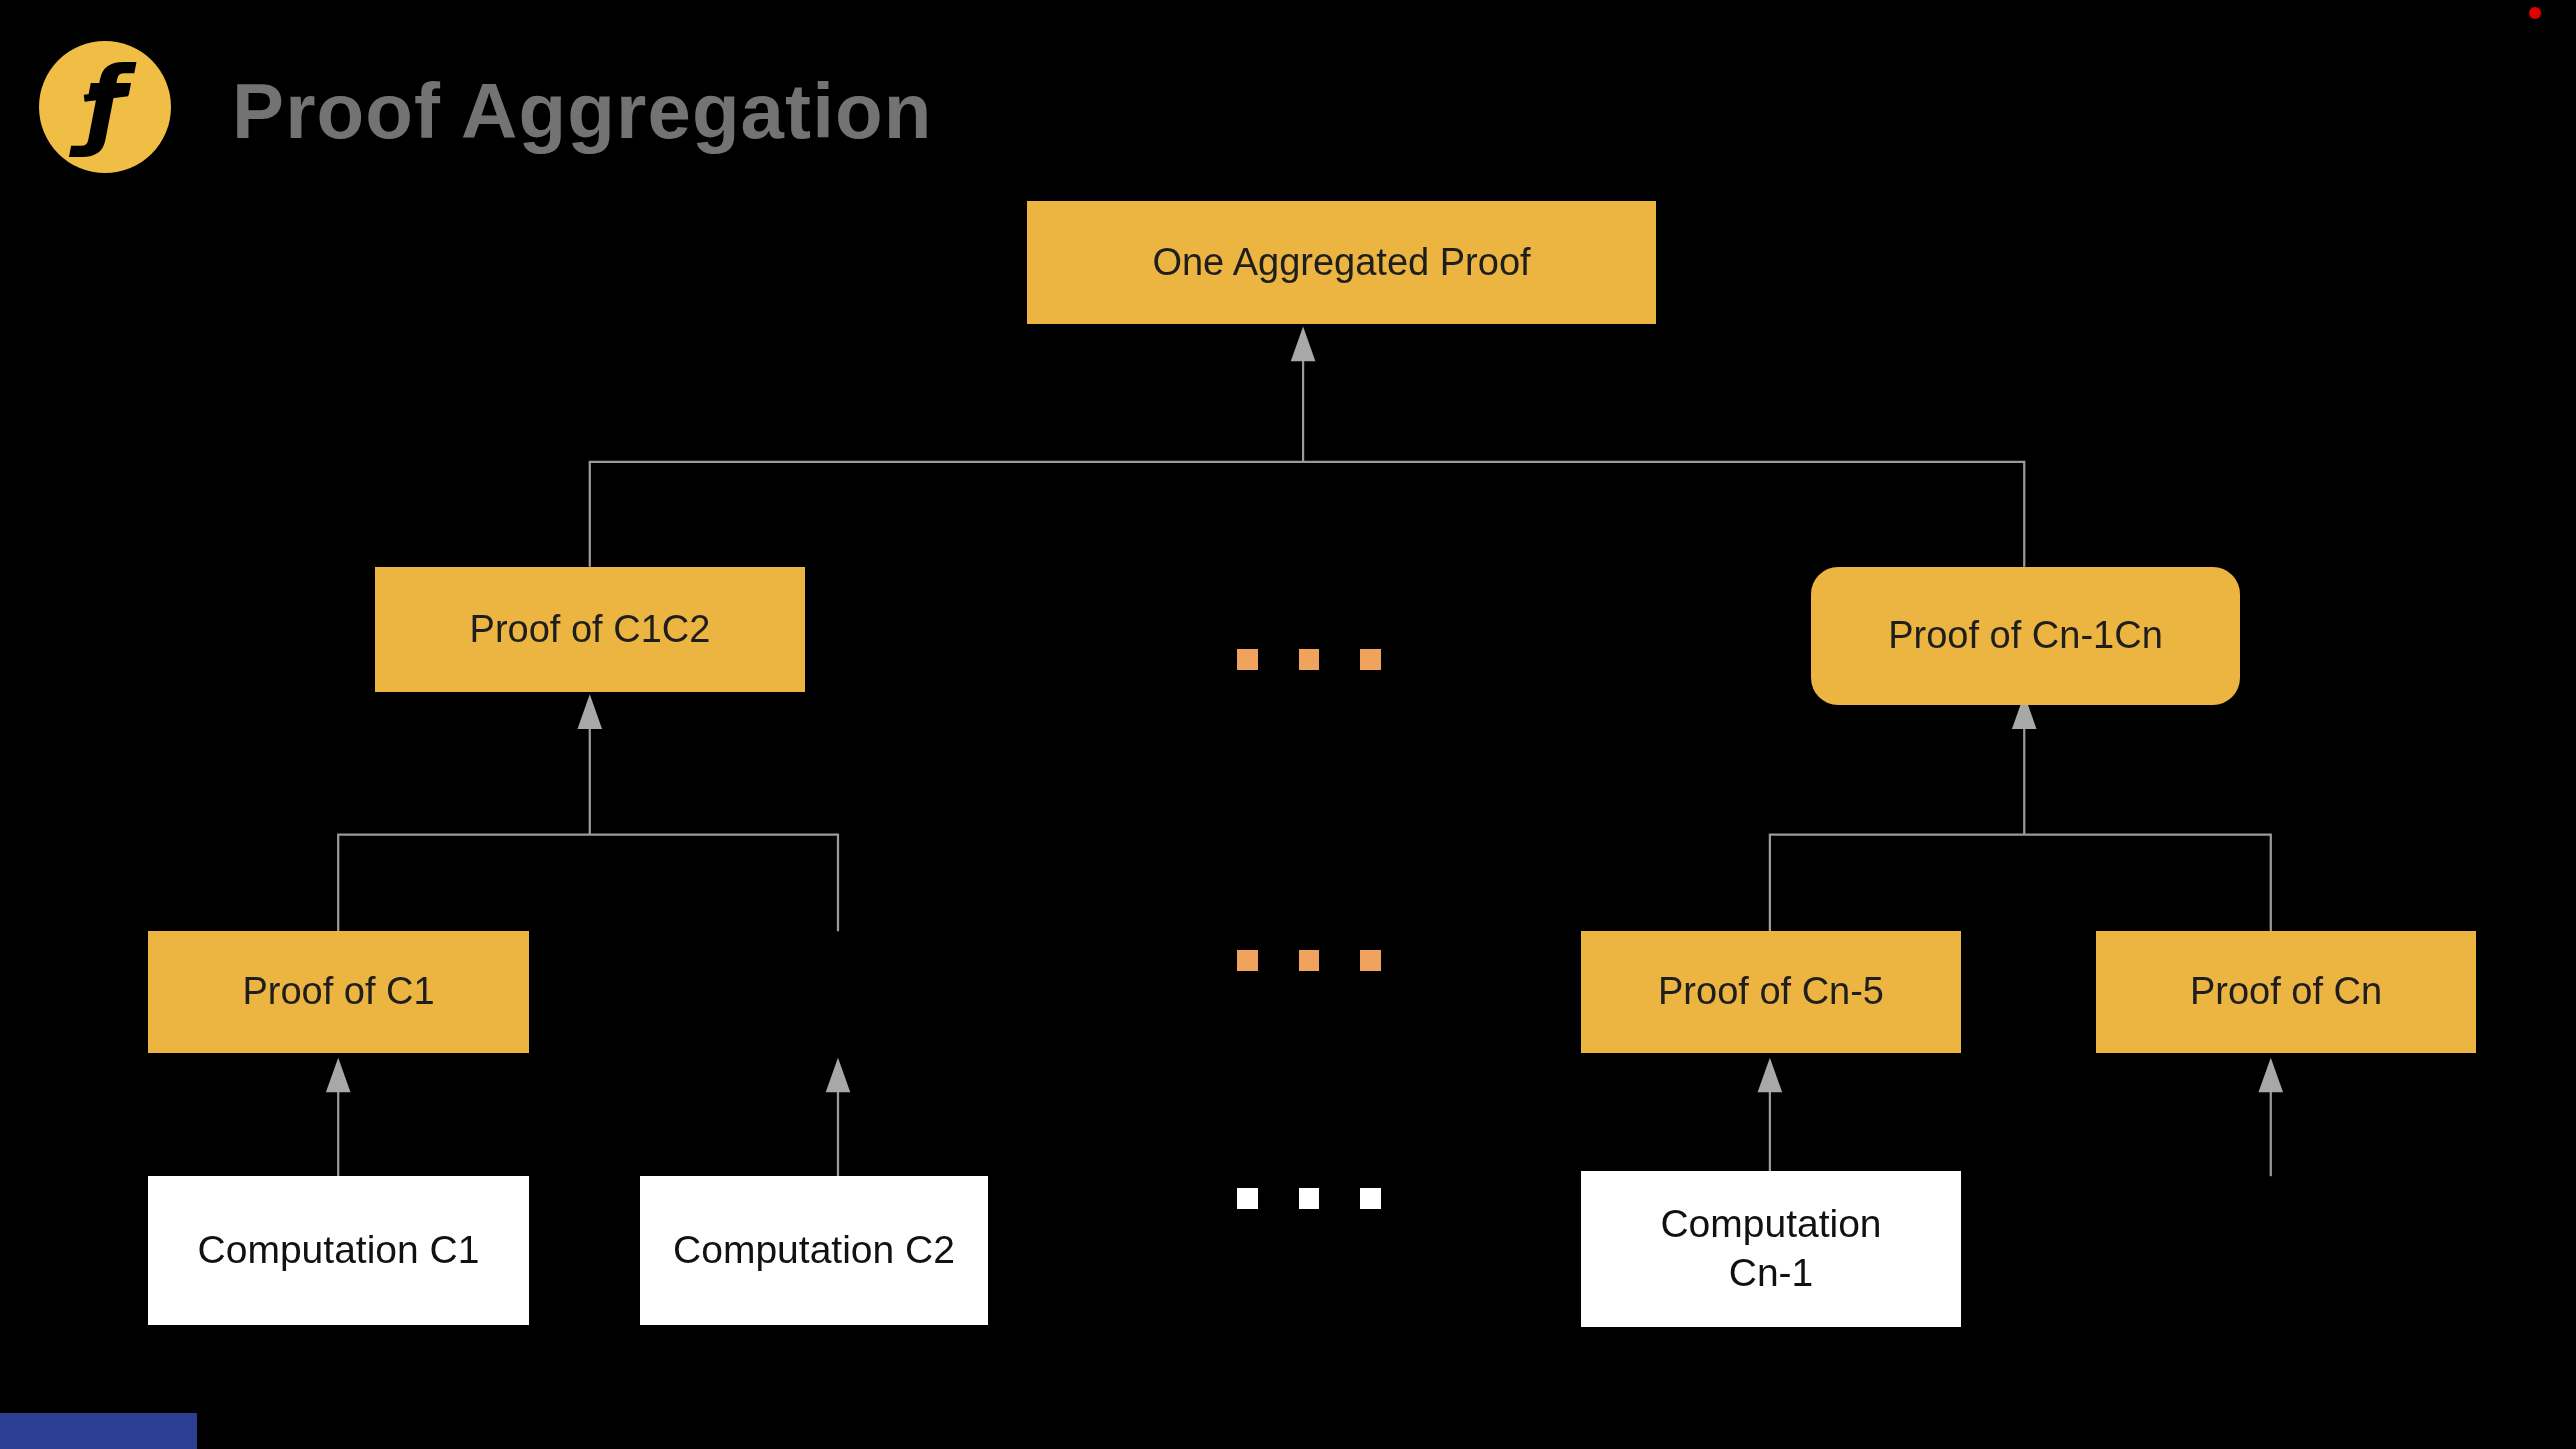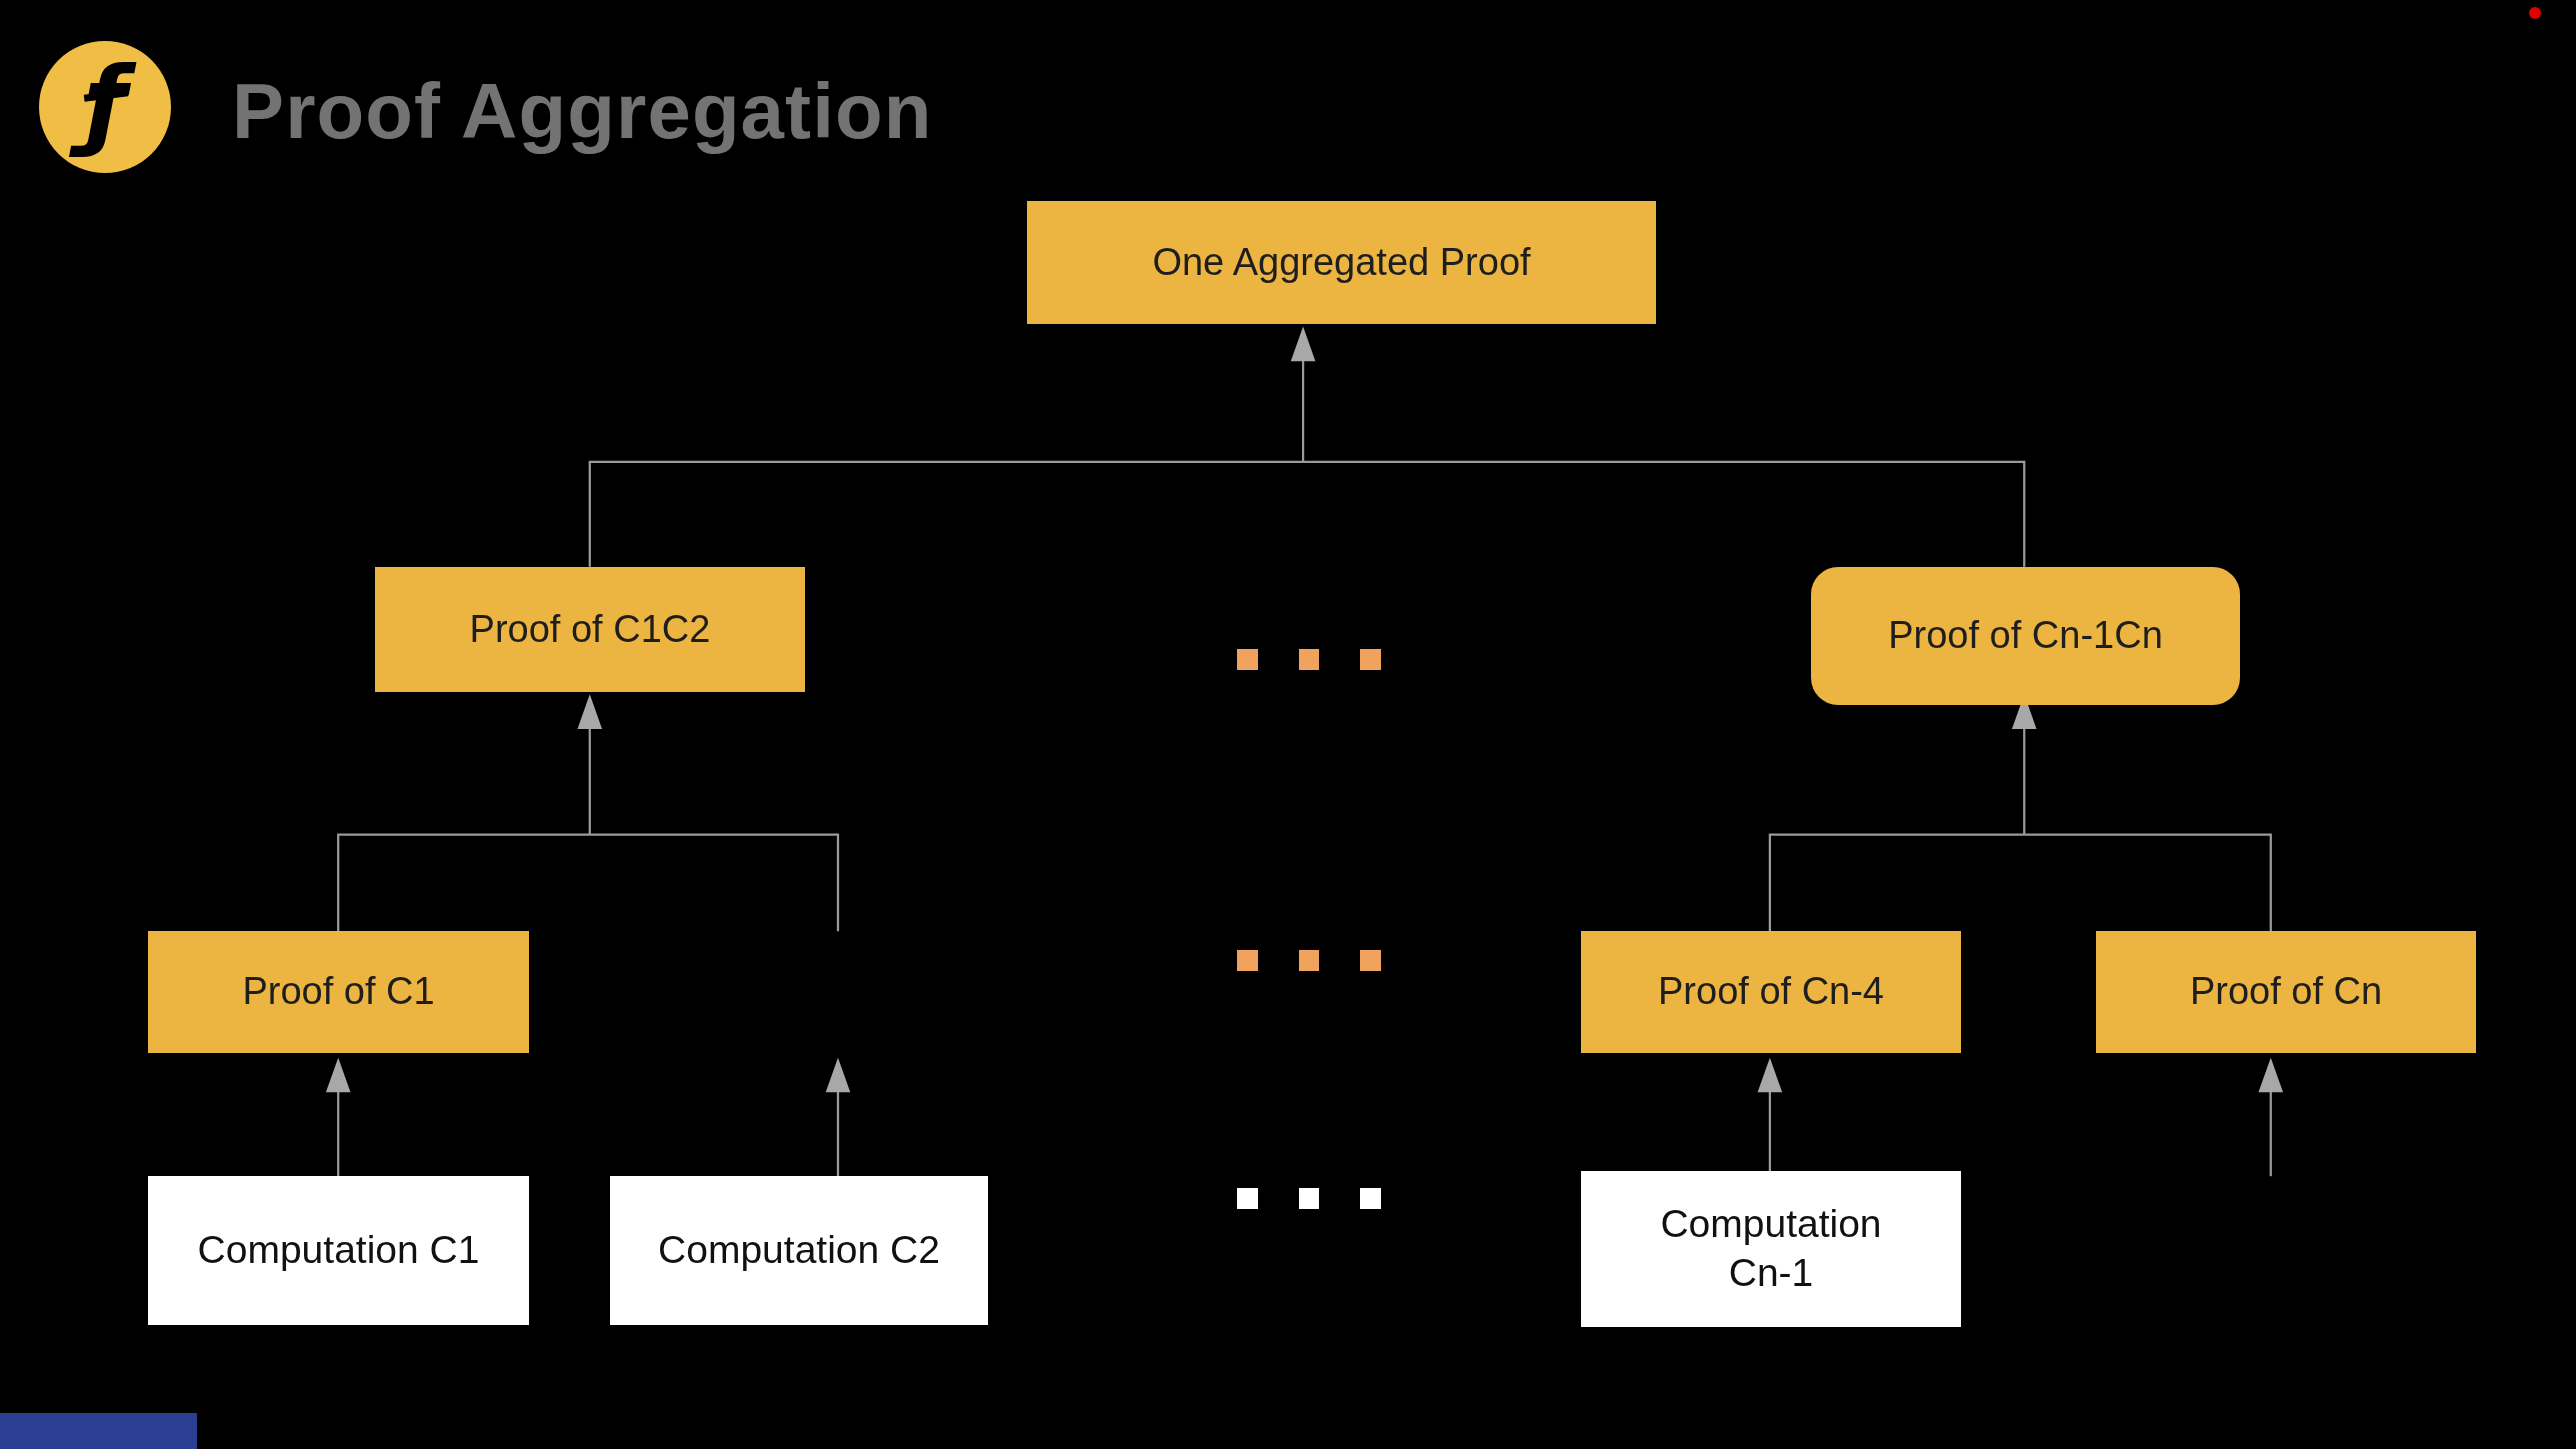--- a/index.html
+++ b/index.html
@@ -102,30 +102,30 @@
     <span class="lbl">Proof of C1C2</span>
   </div>
   <div class="node gold" style="left:1811px;top:567px;width:429px;height:138px;border-radius:27px;">
     <span class="lbl">Proof of Cn-1Cn</span>
   </div>
 
   <div class="node gold" style="left:148px;top:931px;width:381px;height:122px;">
     <span class="lbl">Proof of C1</span>
   </div>
   <div class="node gold" style="left:1581px;top:931px;width:380px;height:122px;">
-    <span class="lbl">Proof of Cn-4</span>
+    <span class="lbl">Proof of Cn-5</span>
   </div>
   <div class="node gold" style="left:2080px;top:931px;width:380px;height:122px;margin-left:16px;">
     <span class="lbl">Proof of Cn</span>
   </div>
 
   <div class="node whitebox" style="left:148px;top:1176px;width:381px;height:149px;">
     <span class="lbl">Computation C1</span>
   </div>
-  <div class="node whitebox" style="left:610px;top:1176px;width:378px;height:149px;">
+  <div class="node whitebox" style="left:640px;top:1176px;width:348px;height:149px;">
     <span class="lbl">Computation C2</span>
   </div>
   <div class="node whitebox" style="left:1581px;top:1171px;width:380px;height:156px;">
     <span class="lbl two-line">Computation Cn-1</span>
   </div>
 
   <div class="dots" style="left:1237px;top:649px;">
     <span class="dot orange"></span>
     <span class="dot orange"></span>
     <span class="dot orange"></span>

